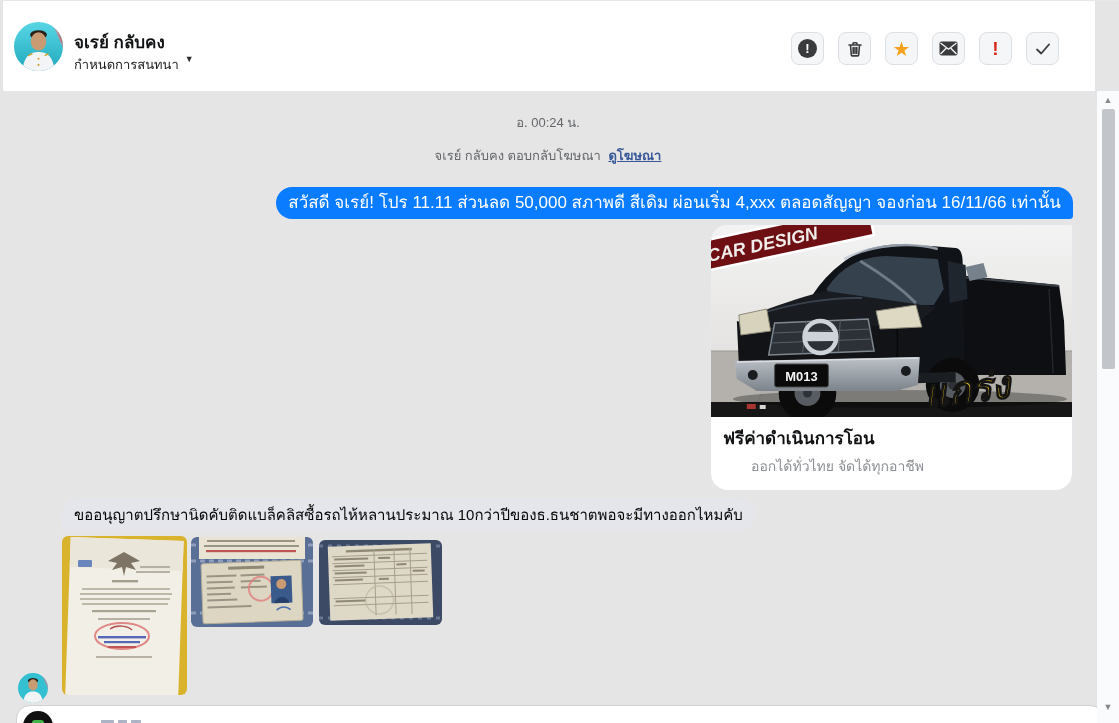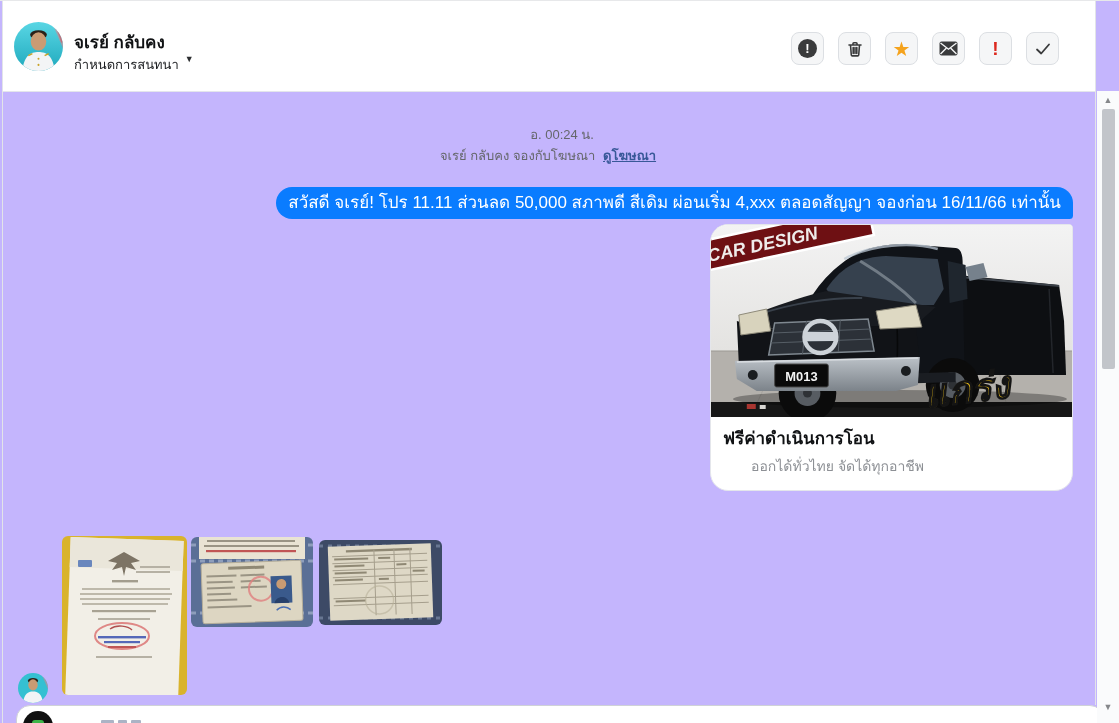--- a/index.html
+++ b/index.html
@@ -1,16 +1,16 @@
 <!DOCTYPE html>
 <html><head>
 <meta charset="utf-8">
 <style>
   html,body{margin:0;padding:0;background:#fff;}
-  .screen{position:relative;width:1119px;height:723px;background:#c4b5fd;overflow:hidden;
+  .screen{position:relative;width:1119px;height:723px;background:#e5e5e5;overflow:hidden;
           font-family:"Liberation Sans","DejaVu Sans",sans-serif;color:#1c1e21;
           border-top:1px solid #e7e8ea;box-sizing:border-box;}
   .edge{position:absolute;width:1px;background:#e2e4e8;}
   .edge.left{left:2px;top:0;bottom:0;}
   .edge.right{left:1095px;top:0;height:704px;}
 
   
   .chat-header{position:absolute;left:3px;top:0;width:1092px;height:91px;background:#fff;
                border-bottom:1px solid #e4e6eb;box-sizing:border-box;}
   .hdr-avatar{position:absolute;left:11px;top:21px;width:49px;height:49px;border-radius:50%;
@@ -22,21 +22,21 @@
   .toolbar{position:absolute;right:36px;top:31px;display:flex;gap:14px;}
   .tbtn{width:33px;height:33px;border:1px solid #dcdfe3;background:#f5f6f7;border-radius:8px;
         display:flex;align-items:center;justify-content:center;cursor:pointer;box-sizing:border-box;}
   .icn-report{width:19px;height:19px;border-radius:50%;background:#3a3b3c;color:#fff;
               font-size:13px;font-weight:bold;display:flex;align-items:center;justify-content:center;line-height:1;}
   .icn-star{color:#f5a31d;font-size:20px;line-height:1;}
   .icn-bang{color:#dc2a1f;font-size:19px;font-weight:bold;line-height:1;}
 
   
   .center-line{position:absolute;left:0;width:1096px;text-align:center;font-size:13px;color:#65676b;}
-  .timestamp{top:123px;margin-left:14px;}
+  .timestamp{top:111px;}
   .context{top:144px;}
   .context .adlink{color:#385898;font-weight:bold;cursor:pointer;margin-left:4px;text-decoration:underline;}
 
   .bubble-out{position:absolute;top:186px;right:46px;background:#0a7cff;color:#fff;
               font-size:17px;line-height:20px;padding:6px 12px;white-space:nowrap;
               border-radius:18px 18px 4px 18px;}
   .ad-card{position:absolute;top:223px;right:46px;width:363px;background:#fff;
            border:1px solid #e4e6eb;border-radius:18px 4px 18px 18px;overflow:hidden;
            box-sizing:border-box;}
   .ad-img{position:relative;width:100%;height:192px;overflow:hidden;cursor:pointer;}
@@ -137,21 +137,21 @@
         <svg width="18" height="18" viewBox="0 0 18 18">
           <path d="M3 9.5 L7.2 13.5 L15 4.5" fill="none" stroke="#3a3b3c" stroke-width="1.8" stroke-linecap="round" stroke-linejoin="round"></path>
         </svg>
       </div>
     </div>
   </div>
 
   <div class="center-line timestamp">อ. 00:24 น.</div>
 
   <div class="center-line context">
-    <span>จเรย์ กลับคง จองกับโฆษณา</span>
+    <span>จเรย์ กลับคง ตอบกลับโฆษณา</span>
     <span class="adlink">ดูโฆษณา</span>
   </div>
 
   <div class="bubble-out">สวัสดี จเรย์! โปร 11.11 ส่วนลด 50,000 สภาพดี สีเดิม ผ่อนเริ่ม 4,xxx ตลอดสัญญา จองก่อน 16/11/66 เท่านั้น</div>
 
   <div class="ad-card">
     <div class="ad-img">
       <svg viewBox="0 0 363 192" preserveAspectRatio="none">
         <defs>
           <linearGradient id="wall" x1="0" y1="0" x2="0" y2="1">
@@ -217,20 +217,21 @@
           <text x="258" y="178" text-anchor="middle" font-size="38" font-weight="bold" font-style="italic" fill="#f5c518" stroke="#141414" stroke-width="1.4">แกร่ง</text>
         </g>
       </svg>
     </div>
     <div class="ad-foot">
       <div class="ad-title">ฟรีค่าดำเนินการโอน</div>
       <div class="ad-sub">ออกได้ทั่วไทย จัดได้ทุกอาชีพ</div>
     </div>
   </div>
 
+  <div class="bubble-in">ขออนุญาตปรึกษานิดคับติดแบล็คลิสซื้อรถไห้หลานประมาณ 10กว่าปีของธ.ธนชาตพอจะมีทางออกไหมคับ</div>
 
   <div class="doc doc1">
     <svg viewBox="0 0 125 159" preserveAspectRatio="none">
       <rect width="125" height="159" fill="#d9b32c"></rect>
       <g transform="rotate(2 62 80)">
         <rect x="6" y="3" width="113" height="162" fill="#f2efe7"></rect>
         <rect x="6" y="3" width="113" height="30" fill="#eae6da"></rect>
       </g>
       <path d="M62 16 l-16 9 l9 2 l-5 7 l10 -3 l2 9 l2 -9 l10 3 l-5 -7 l9 -2 Z" fill="#7d7465"></path>
       <rect x="16" y="24" width="14" height="7" rx="1" fill="#4a6fb5" opacity=".8"></rect>

